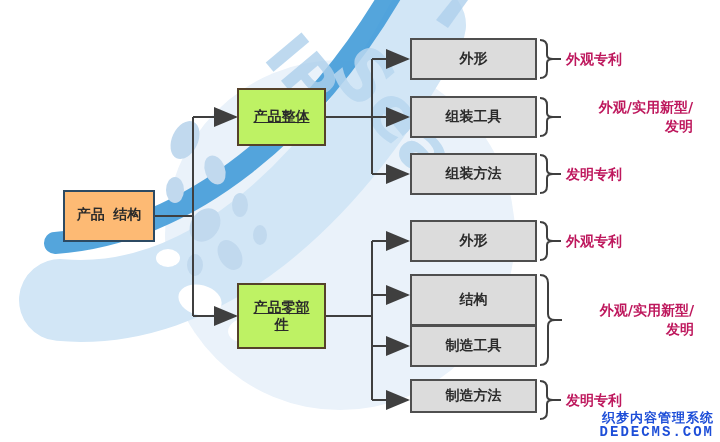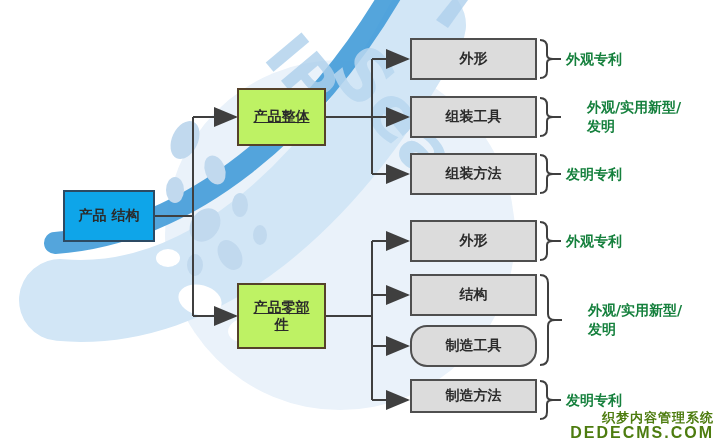--- a/index.html
+++ b/index.html
@@ -9,35 +9,35 @@
   }
   svg{position:absolute;left:0;top:0;}
   #logo-layer{z-index:0;}
   #connector-layer{z-index:2;}
   .node{
     position:absolute;z-index:3;box-sizing:border-box;
     display:flex;align-items:center;justify-content:center;text-align:center;
     font-weight:bold;font-size:14px;color:#2b2b2b;line-height:1.25;
     border:2px solid #0c4a6e;
   }
-  .node.blue{background:#0ea5e9;border-color:#2c4a63;}
+  .node.blue{background:#fdba74;border-color:#2c4a63;font-family:Liberation Mono, monospace;}
   .node.orange{background:#bef264;border-color:#55422a;text-decoration:underline;}
   .node.gray{background:#dcdcdc;border-color:#4f4f4f;}
   .patent{
-    position:absolute;z-index:3;font-weight:bold;font-size:14px;color:#15803d;
-    line-height:19px;white-space:nowrap;
+    position:absolute;z-index:3;font-weight:bold;font-size:14px;color:#be185d;
+    line-height:19px;white-space:nowrap;text-align:right;
   }
   .patent.wrap{white-space:normal;width:106px;word-break:break-all;margin-left:21px;}
   #cms-watermark{
     position:absolute;right:6px;bottom:2px;z-index:4;text-align:right;line-height:15px;
-    color:#4d7c0f;
+    color:#1d4ed8;
     text-shadow:-1px -1px 0 #fff,1px -1px 0 #fff,-1px 1px 0 #fff,1px 1px 0 #fff,0 1px 0 #fff,0 -1px 0 #fff;
   }
   #cms-watermark .cn{font-size:13px;font-weight:bold;letter-spacing:1px;}
-  #cms-watermark .en{font-family:Liberation Sans, sans-serif;font-size:16px;font-weight:bold;letter-spacing:2px;}
+  #cms-watermark .en{font-family:Liberation Mono, monospace;font-size:14px;font-weight:bold;letter-spacing:2px;}
 </style>
 </head>
 <body>
 
 <div id="stage">
 
   <svg id="logo-layer" width="720" height="442" viewBox="0 0 720 442">
     <circle cx="340" cy="235" r="175" fill="#eaf2fa"></circle>
     <path d="M60,300 C200,312 330,200 425,25" stroke="#d2e6f6" stroke-width="82" fill="none" stroke-linecap="round"></path>
     <path d="M55,243 C190,233 315,128 398,-18" stroke="#459dd9" stroke-width="22" fill="none" stroke-linecap="round" opacity="0.92"></path>
@@ -97,22 +97,22 @@
 
   <div class="node orange" style="left:237px;top:88px;width:89px;height:58px;">产品整体</div>
 
   <div class="node orange" style="left:237px;top:283px;width:89px;height:66px;padding:0 12px;">产品零部件</div>
 
   <div class="node gray" style="left:410px;top:38px;width:127px;height:42px;">外形</div>
   <div class="node gray" style="left:410px;top:96px;width:127px;height:42px;">组装工具</div>
   <div class="node gray" style="left:410px;top:153px;width:127px;height:42px;">组装方法</div>
 
   <div class="node gray" style="left:410px;top:220px;width:127px;height:42px;">外形</div>
-  <div class="node gray" style="left:410px;top:274px;width:127px;height:42px;">结构</div>
-  <div class="node gray" style="left:410px;top:325px;width:127px;height:42px;border-radius:17px;">制造工具</div>
+  <div class="node gray" style="left:410px;top:274px;width:127px;height:52px;">结构</div>
+  <div class="node gray" style="left:410px;top:325px;width:127px;height:42px;">制造工具</div>
   <div class="node gray" style="left:410px;top:379px;width:127px;height:34px;">制造方法</div>
 
   <div class="patent" style="left:566px;top:50px;">外观专利</div>
   <div class="patent wrap" style="left:566px;top:98px;">外观/实用新型/发明</div>
   <div class="patent" style="left:566px;top:165px;">发明专利</div>
 
   <div class="patent" style="left:566px;top:232px;">外观专利</div>
   <div class="patent wrap" style="left:567px;top:301px;">外观/实用新型/发明</div>
   <div class="patent" style="left:566px;top:391px;">发明专利</div>
 

